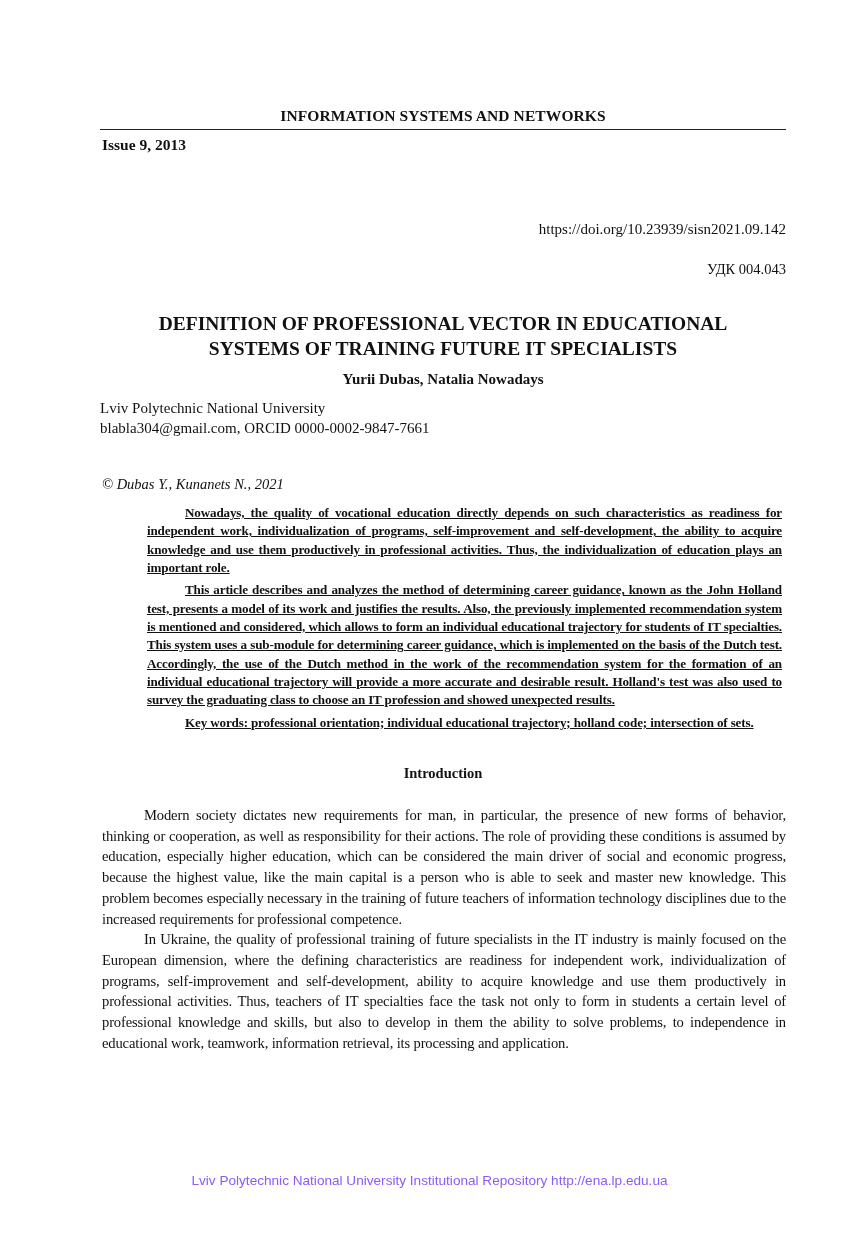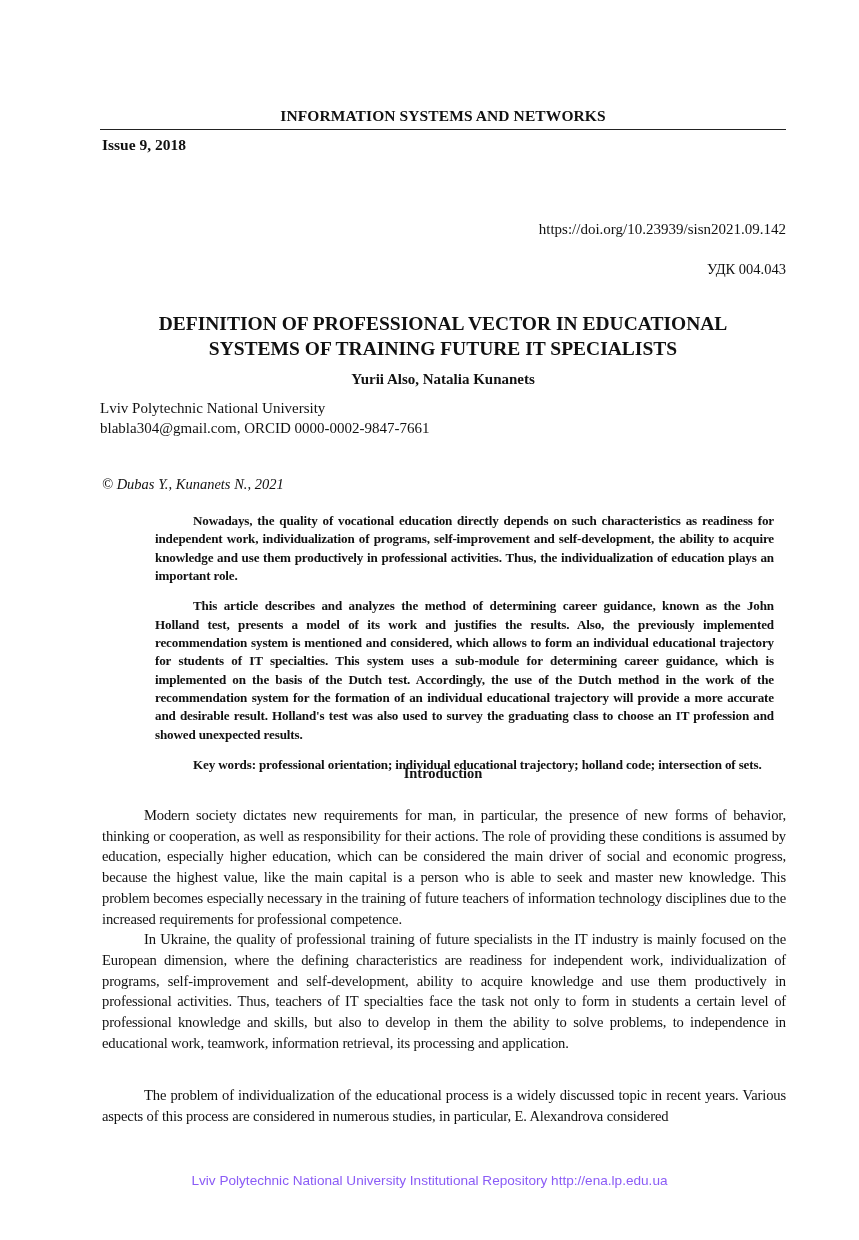--- a/index.html
+++ b/index.html
@@ -100,22 +100,23 @@
     width: 643px;
     top: 500px;
     font-family: "Liberation Serif", serif;
     font-weight: bold;
     font-size: 13.1px;
     line-height: 18.35px;
     text-align: justify;
     letter-spacing: -0.15px;
   }
   .abstract p {
-    margin: 12px;
+    margin: 4px;
     text-indent: 38px;
+    text-decoration: underline;
   }
   .section-head {
     position: absolute;
     left: 100px;
     width: 686px;
     text-align: center;
     font-weight: bold;
     font-size: 14.5px;
   }
   .intro-head { top: 765px; }
@@ -146,49 +147,46 @@
     color: #8b5cf6;
   }
 </style>
 </head>
 <body>
 
 <div class="page">
 
   <div class="journal-title">INFORMATION SYSTEMS AND NETWORKS</div>
   <div class="header-rule"></div>
-  <div class="issue">Issue 9, 2018</div>
+  <div class="issue">Issue 9, 2013</div>
 
   <div class="doi">https://doi.org/10.23939/sisn2021.09.142</div>
   <div class="udk">УДК 004.043</div>
 
   <div class="article-title">
     <div>DEFINITION OF PROFESSIONAL VECTOR IN EDUCATIONAL</div>
     <div>SYSTEMS OF TRAINING FUTURE IT SPECIALISTS</div>
   </div>
 
-  <div class="authors">Yurii Also, Natalia Kunanets</div>
+  <div class="authors">Yurii Dubas, Natalia Nowadays</div>
 
   <div class="affil">
     <div>Lviv Polytechnic National University</div>
     <div>blabla304@gmail.com, ORCID 0000-0002-9847-7661</div>
   </div>
 
   <div class="copyright">© Dubas Y., Kunanets N., 2021</div>
 
   <div class="abstract">
     <p>Nowadays, the quality of vocational education directly depends on such characteristics as readiness for independent work, individualization of programs, self-improvement and self-development, the ability to acquire knowledge and use them productively in professional activities. Thus, the individualization of education plays an important role.</p>
     <p>This article describes and analyzes the method of determining career guidance, known as the John Holland test, presents a model of its work and justifies the results. Also, the previously implemented recommendation system is mentioned and considered, which allows to form an individual educational trajectory for students of IT specialties. This system uses a sub-module for determining career guidance, which is implemented on the basis of the Dutch test. Accordingly, the use of the Dutch method in the work of the recommendation system for the formation of an individual educational trajectory will provide a more accurate and desirable result. Holland's test was also used to survey the graduating class to choose an IT profession and showed unexpected results.</p>
     <p>Key words: professional orientation; individual educational trajectory; holland code; intersection of sets.</p>
   </div>
 
   <div class="section-head intro-head">Introduction</div>
   <div class="body-text intro-body">
     <p>Modern society dictates new requirements for man, in particular, the presence of new forms of behavior, thinking or cooperation, as well as responsibility for their actions. The role of providing these conditions is assumed by education, especially higher education, which can be considered the main driver of social and economic progress, because the highest value, like the main capital is a person who is able to seek and master new knowledge. This problem becomes especially necessary in the training of future teachers of information technology disciplines due to the increased requirements for professional competence.</p>
     <p>In Ukraine, the quality of professional training of future specialists in the IT industry is mainly focused on the European dimension, where the defining characteristics are readiness for independent work, individualization of programs, self-improvement and self-development, ability to acquire knowledge and use them productively in professional activities. Thus, teachers of IT specialties face the task not only to form in students a certain level of professional knowledge and skills, but also to develop in them the ability to solve problems, to independence in educational work, teamwork, information retrieval, its processing and application.</p>
   </div>
 
-  <div class="body-text analysis-body">
-    <p>The problem of individualization of the educational process is a widely discussed topic in recent years. Various aspects of this process are considered in numerous studies, in particular, E. Alexandrova considered</p>
-  </div>
 
   <div class="footer">Lviv Polytechnic National University Institutional Repository http://ena.lp.edu.ua</div>
 </div>
 
 </body></html>

